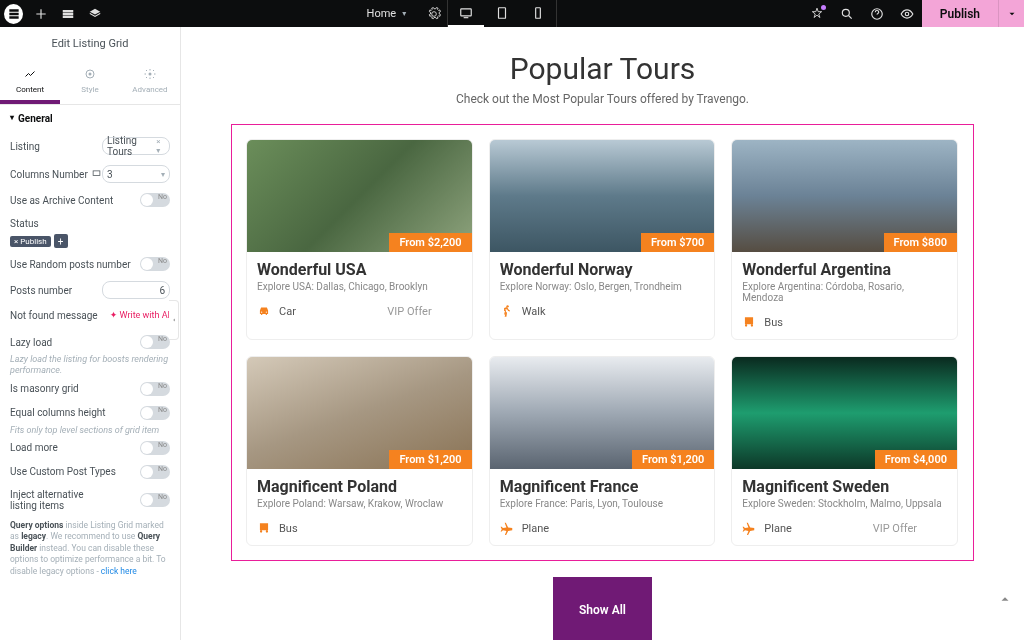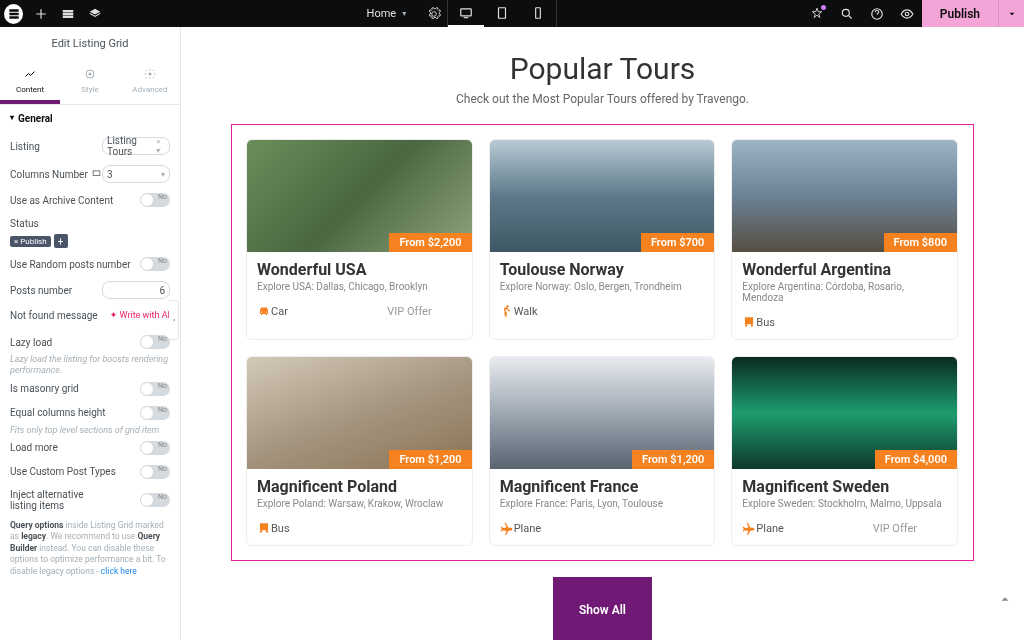--- a/index.html
+++ b/index.html
@@ -58,21 +58,21 @@
 .hero-title{text-align:center;font-size:30px;font-weight:400;color:#333}
 .hero-sub{text-align:center;font-size:12px;color:#666;margin-top:6px;margin-bottom:18px}
 .grid-wrap{border:1px solid #e91e9a;margin:0 50px;padding:14px}
 .grid{display:flex;flex-wrap:wrap;gap:16px}
 .card{width:calc(33.333% - 11px);border:1px solid #eee;border-radius:6px;overflow:hidden;background:#fff;font-size:12px}
 .card-img{height:112px;background:#bbb;position:relative;background-size:cover;background-position:center}
 .price-tag{position:absolute;right:0;bottom:0;background:#f5821f;color:#fff;font-size:11px;font-weight:600;padding:3px 10px}
 .card-body{padding:8px 10px 4px}
 .card-title{font-size:16px;font-weight:700;color:#333}
 .card-sub{font-size:10px;color:#888;margin-top:2px}
-.card-foot{display:flex;align-items:center;padding:8px 10px 10px;gap:0}
+.card-foot{display:flex;align-items:center;padding:8px 10px 10px;gap:8px}
 .transport-icon{width:14px;height:14px}
 .transport-icon svg{width:14px;height:14px;fill:#f5821f}
 .transport-label{font-size:11px;color:#555}
 .vip{margin-left:auto;color:#999;font-size:11px;margin-right:30px}
 .show-all{display:block;margin:16px auto 0;background:#701a75;color:#fff;border:none;padding:26px 26px;font-size:12px;font-weight:600;cursor:pointer}
 .collapse-handle{position:absolute;left:169px;top:50%;width:10px;height:40px;background:#fff;border:1px solid #e6e6e6;border-left:none;border-radius:0 4px 4px 0;display:flex;align-items:center;justify-content:center;cursor:pointer;z-index:5;transform:translateY(-50%)}
 .collapse-handle svg{width:6px;height:6px;fill:#888}
 .scroll-top{position:absolute;right:12px;bottom:30px;color:#888;cursor:pointer}
 .scroll-top svg{width:14px;height:14px;fill:#888}
 .dev-icon{margin-left:4px}
@@ -304,21 +304,21 @@
                   </svg></span>
       <span class="transport-label">Car</span>
       <span class="vip">VIP Offer</span>
     </div>
             </div>
             <div class="card">
     <div class="card-img" style="background:linear-gradient(180deg,#b8c9d4,#5e7a8a,#3d5663)">
       <div class="price-tag">From $700</div>
     </div>
     <div class="card-body">
-      <div class="card-title">Toulouse Norway</div>
+      <div class="card-title">Wonderful Norway</div>
       <div class="card-sub">Explore Norway: Oslo, Bergen, Trondheim</div>
     </div>
     <div class="card-foot">
       <span class="transport-icon"><svg viewBox="0 0 24 24">
                     <circle cx="13" cy="4" r="2"></circle>
                     <path d="M11 22l1-7-2-2-1 5H7l2-8 3-1 2 3 3 1v-2l-2-1-3-5-5 2v5h2V9l2-1-3 14z"></path>
                   </svg></span>
       <span class="transport-label">Walk</span>
 
     </div>

